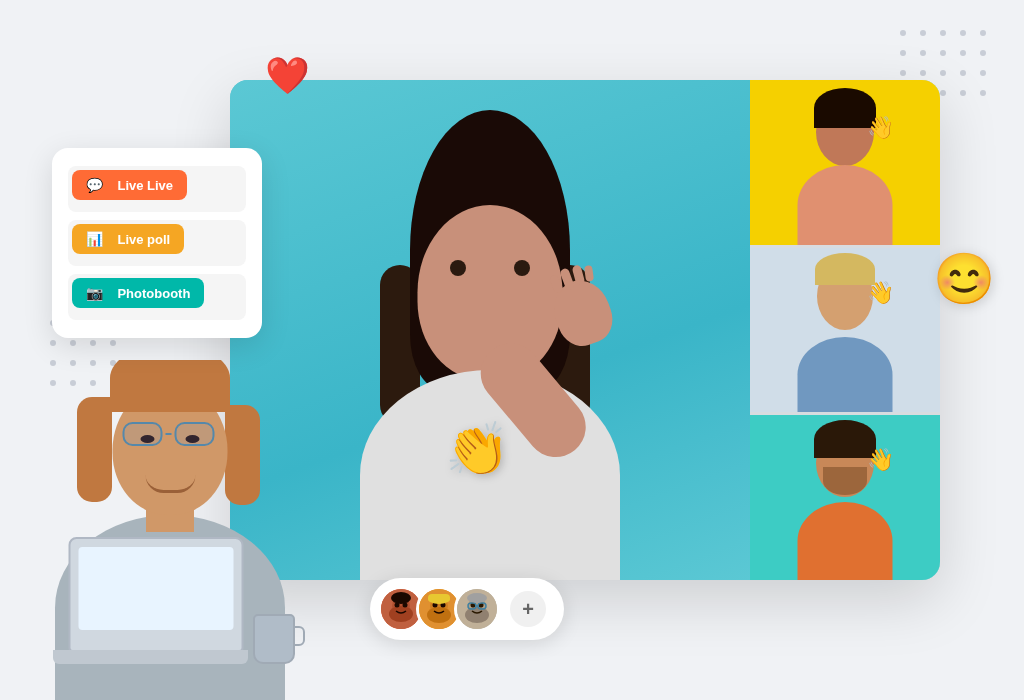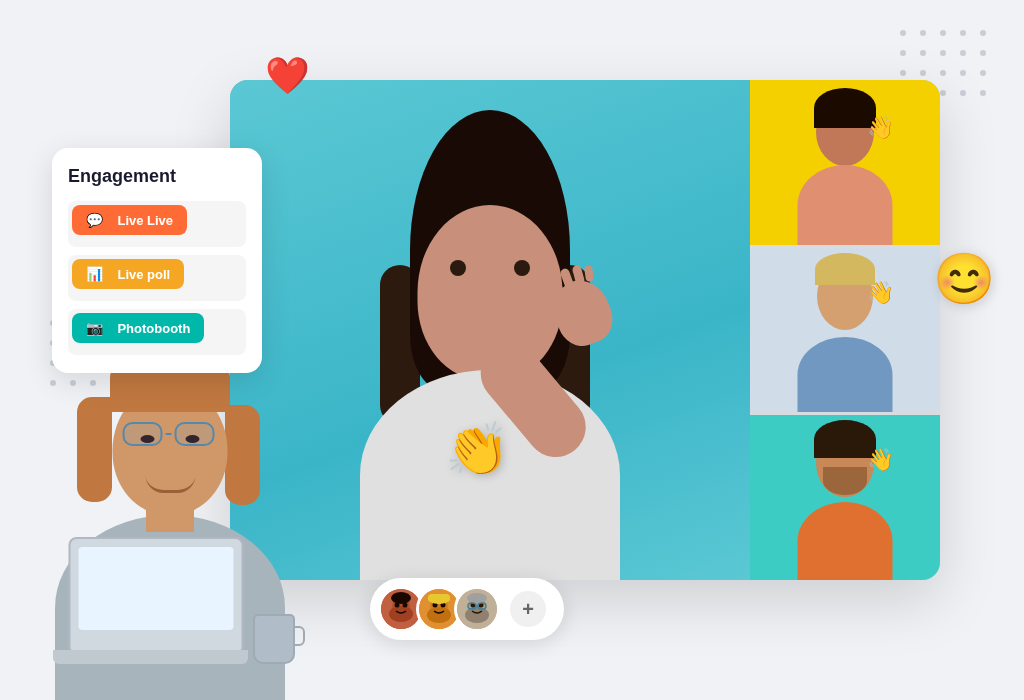--- a/index.html
+++ b/index.html
@@ -673,21 +673,20 @@
       right:-12px;top:10px;
       width:12px;height:20px;
       border:2.5px solid #a0aab5;
       border-radius:0 6px 6px 0;
       background:transparent;
     "></div>
   </div>
 </div>
 
 <div class="engagement-card">
-  <div class="engagement-title">Engagement</div>
 
   <div class="engagement-row-bg">
     <div class="engagement-btn btn-chat">
       <span class="btn-icon">💬</span>
       <span class="btn-label">Live Live</span>
     </div>
   </div>
 
   <div class="engagement-row-bg">
     <div class="engagement-btn btn-poll">

